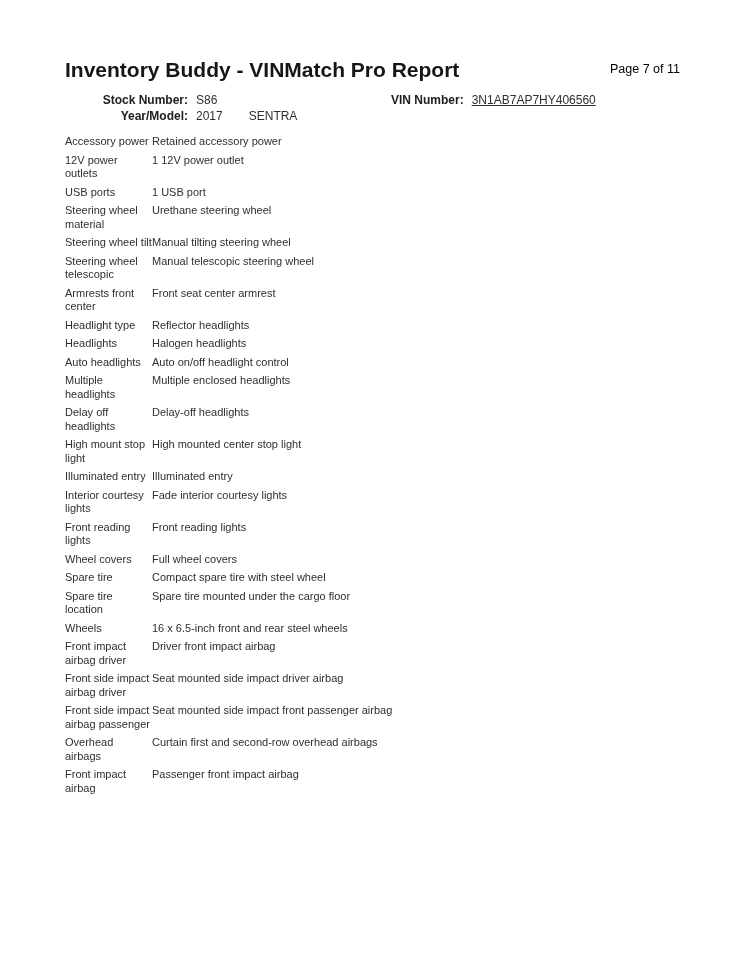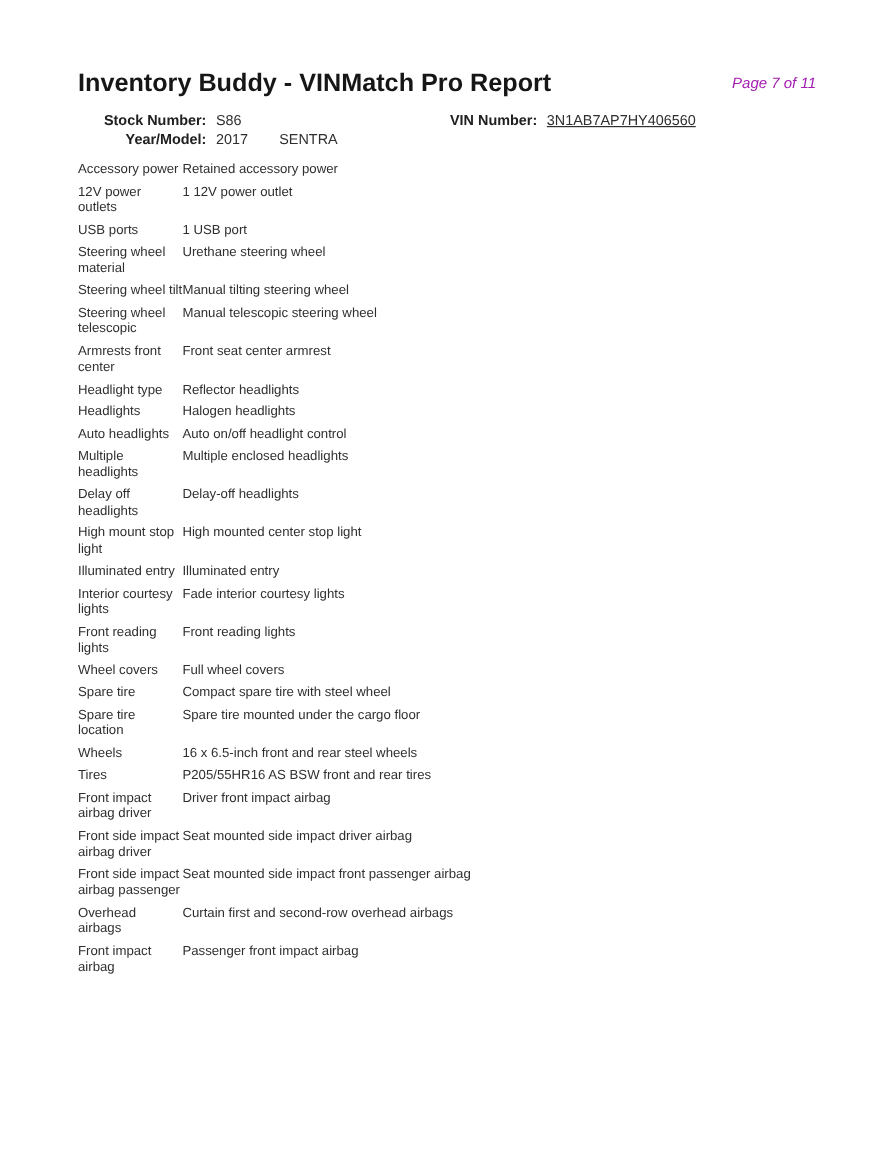--- a/index.html
+++ b/index.html
@@ -25,37 +25,37 @@
     margin: 0;
     font-size: 21px;
     line-height: 24px;
     font-weight: bold;
     color: #161616;
   }
   .page-indicator {
     font-size: 12.5px;
     line-height: 16px;
     margin-top: 3px;
-    color: #a21caf;
+    color: #000000;
     white-space: nowrap;
-    font-style: italic;
   }
   .meta {
     position: absolute;
     top: 92px;
     left: 0;
     right: 0;
     font-size: 12px;
   }
   .meta-row {
     position: relative;
     height: 16px;
     line-height: 16px;
     padding-left: 65px;
     white-space: nowrap;
+    margin-left: 16px;
   }
   .meta-label {
     display: inline-block;
     width: 107px;
     text-align: right;
     font-weight: bold;
     color: #202020;
   }
   .meta-value { margin-left: 8px; }
   .meta-value.model { margin-left: 26px; }
@@ -193,24 +193,20 @@
     <div class="frow">
       <div class="lbl">Spare tire location</div>
       <div class="val">Spare tire mounted under the cargo floor</div>
     </div>
 
     <div class="frow">
       <div class="lbl">Wheels</div>
       <div class="val">16 x 6.5-inch front and rear steel wheels</div>
     </div>
 
-    <div class="frow">
-      <div class="lbl">Tires</div>
-      <div class="val">P205/55HR16 AS BSW front and rear tires</div>
-    </div>
 
     <div class="frow">
       <div class="lbl">Front impact airbag driver</div>
       <div class="val">Driver front impact airbag</div>
     </div>
 
     <div class="frow">
       <div class="lbl">Front side impact airbag driver</div>
       <div class="val">Seat mounted side impact driver airbag</div>
     </div>

